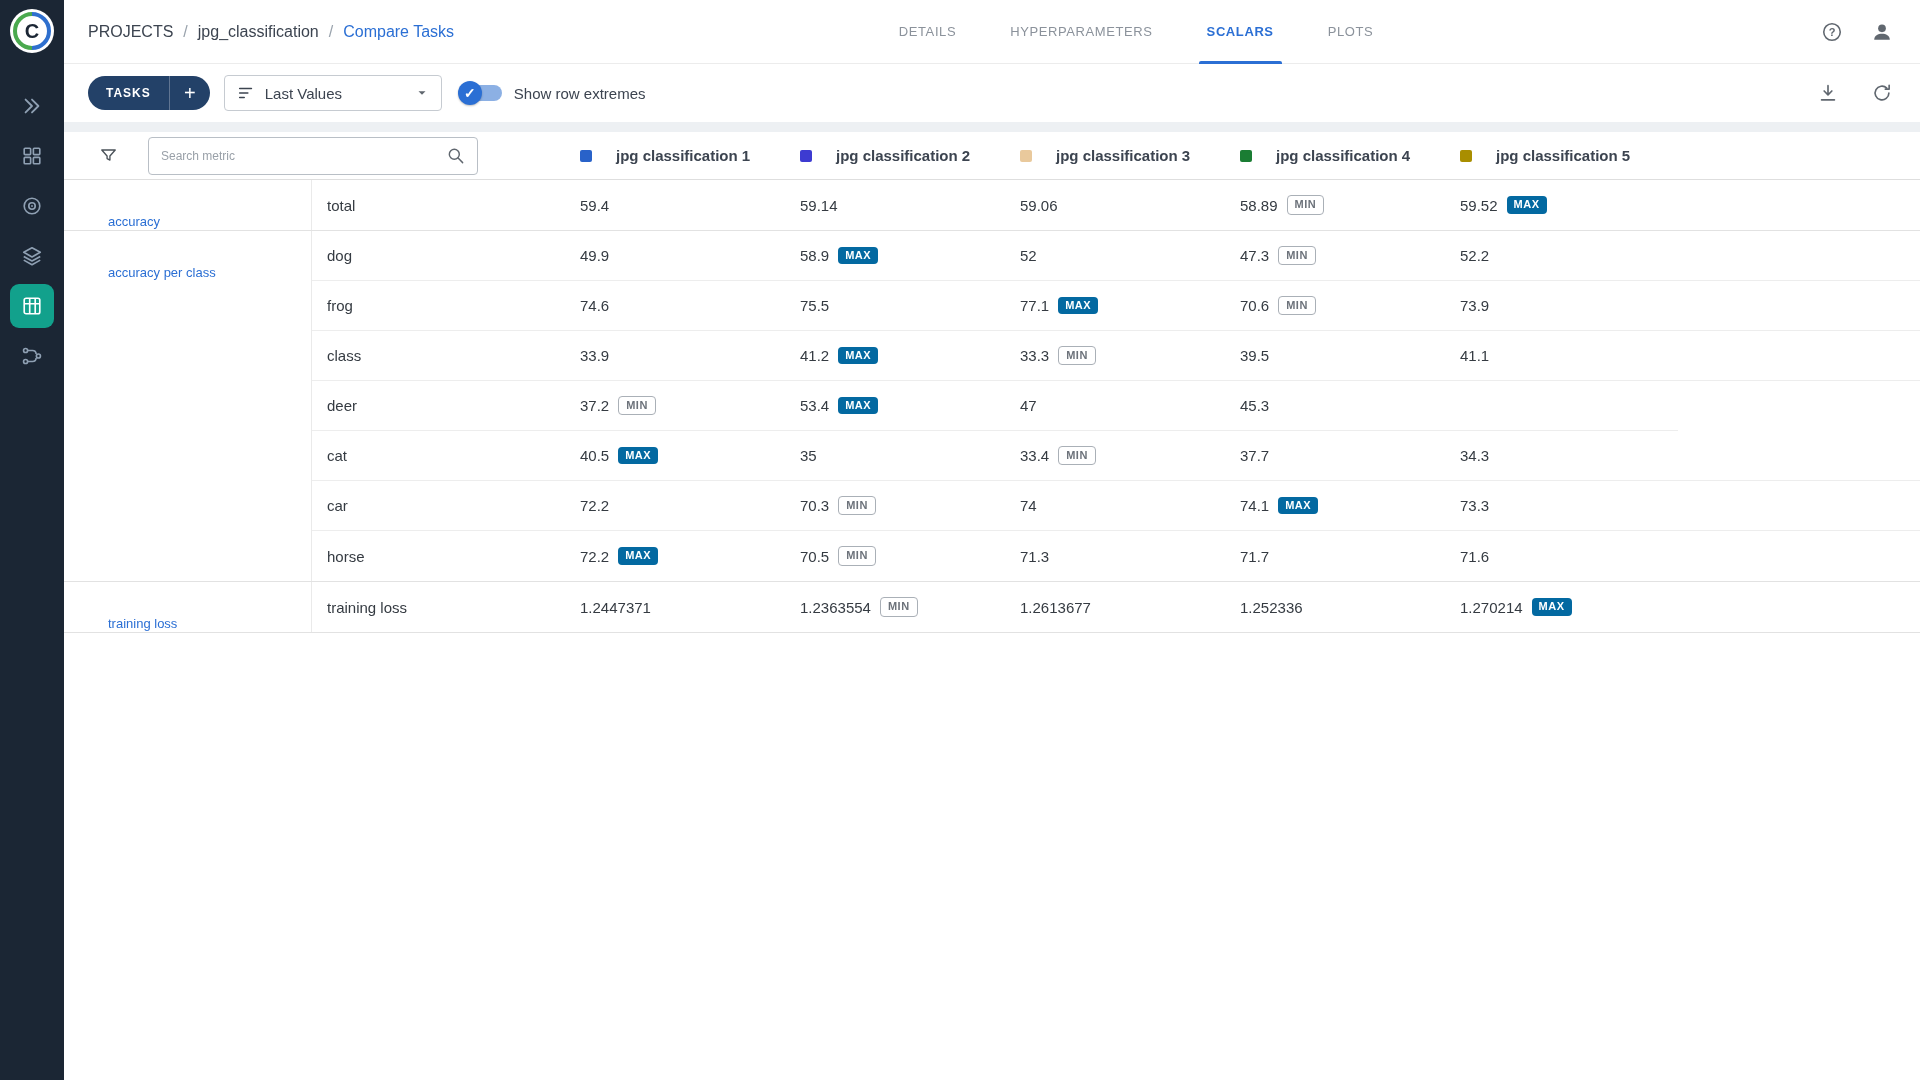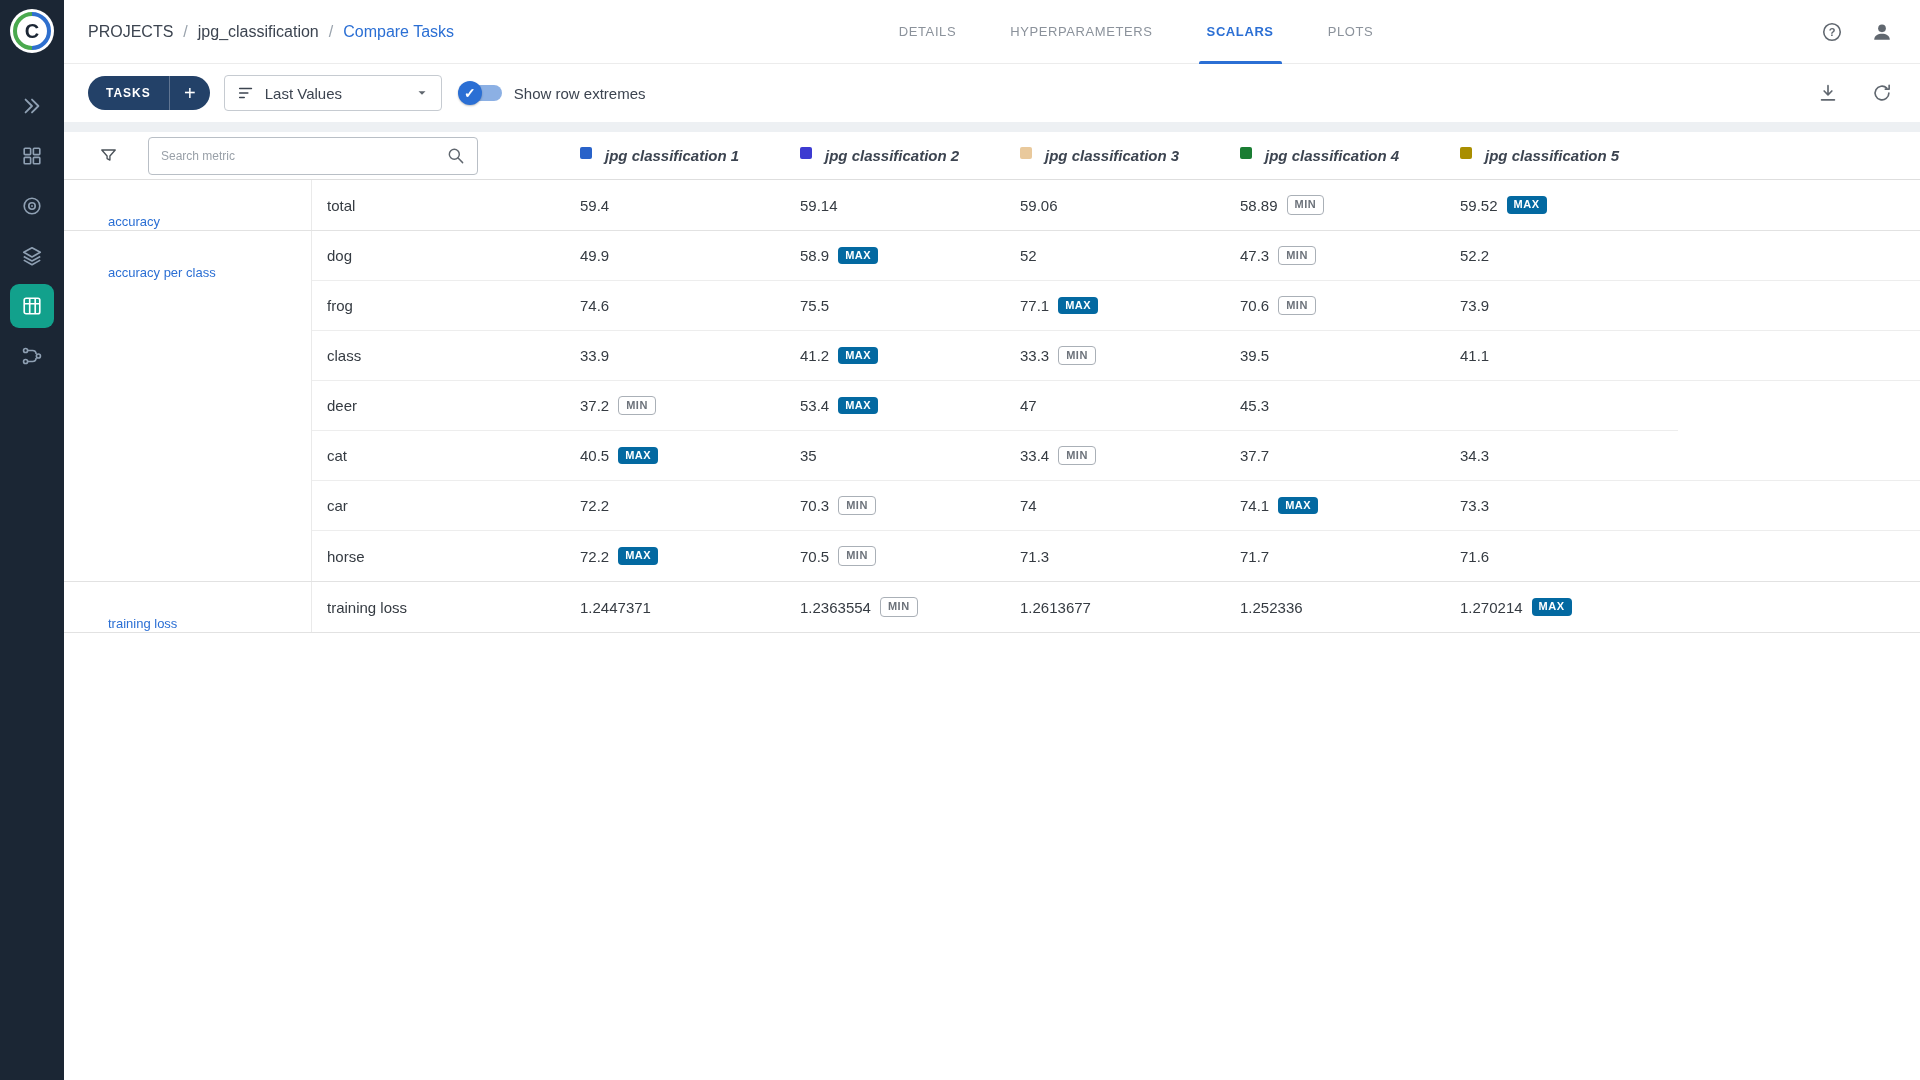--- a/index.html
+++ b/index.html
@@ -50,21 +50,21 @@
   
   .thead { height:48px; display:grid; grid-template-columns:514px repeat(5,220px) 1fr; align-items:center; border-bottom:1px solid #dedede; flex-shrink:0; }
   .search-cell { display:flex; align-items:center; }
   .filter-btn { margin-left:32px; width:24px; height:24px; color:#4a5158; display:flex; align-items:center; justify-content:center; cursor:pointer; }
   .filter-btn svg { width:19px; height:19px; display:block; }
   .search-box { margin-left:28px; width:330px; height:38px; border:1px solid #b9bfc6; border-radius:4px; display:flex; align-items:center; padding:0 12px; background:#fff; }
   .search-box input { border:none; outline:none; flex:1; font-size:12px; color:#c2410c; font-family:inherit; background:transparent; }
   .search-box input::placeholder { color:#9aa1a9; }
   .search-icon { color:#5f666e; display:flex; }
   .search-icon svg { width:19px; height:19px; display:block; }
-  .exp-head { display:flex; align-items:flex-start; gap:13px; font-size:15px; font-weight:700; color:#3c4450; padding-left:2px; cursor:pointer;font-style:italic; }
+  .exp-head { display:flex; align-items:center; gap:24px; font-size:15px; font-weight:700; color:#3c4450; padding-left:2px; cursor:pointer; }
   .exp-square { width:12px; height:12px; border-radius:2px; flex-shrink:0; }
 
   .tbody { flex:1; overflow:hidden; }
   .tgroup { border-bottom:1px solid #e2e2e2; }
   .trow { display:grid; grid-template-columns:248px 266px repeat(5,220px) 1fr; height:50px; }
   .cell-group { border-right:1px solid #eaeaea; display:flex; align-items:center; padding-left:44px; }
   .group-link { color:var(--accent); font-size:13px; cursor:pointer;margin-top:32px; }
   .cell-variant { display:flex; align-items:center; padding-left:15px; font-size:15px; color:#353b42; }
   .cell-value { display:flex; align-items:center; font-size:15px; color:#353b42; gap:9px; padding-left:2px; }
   .cell-fill { }

